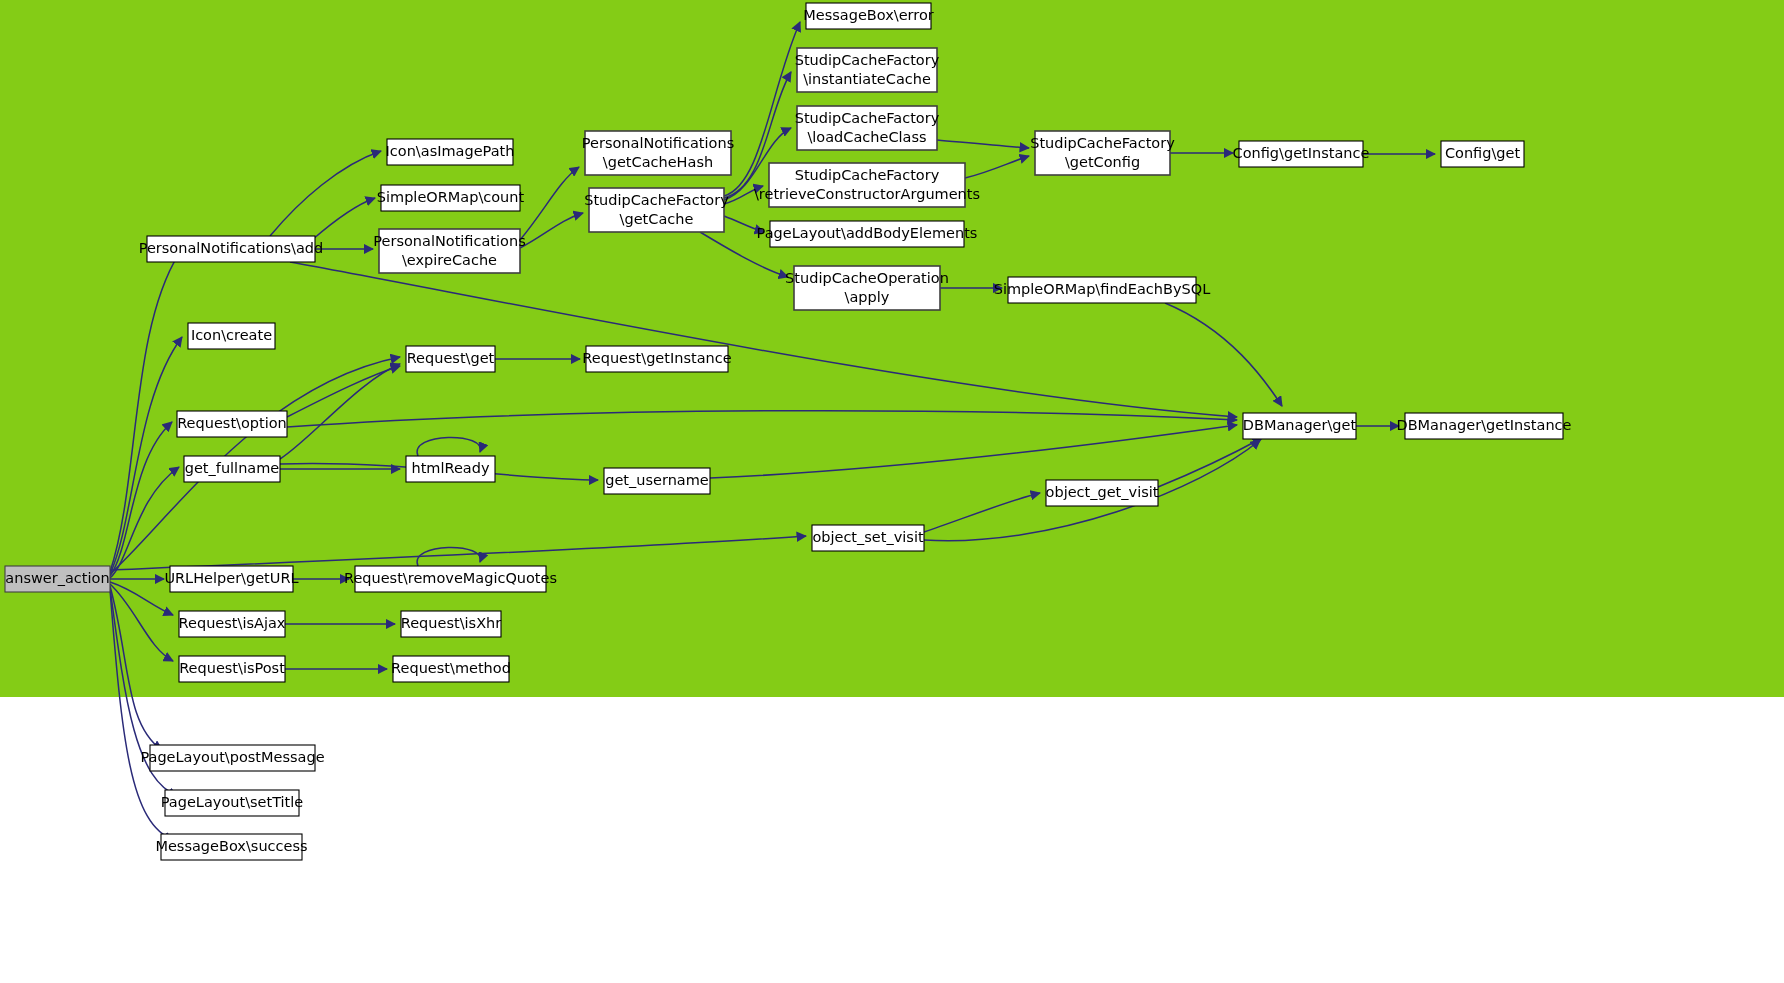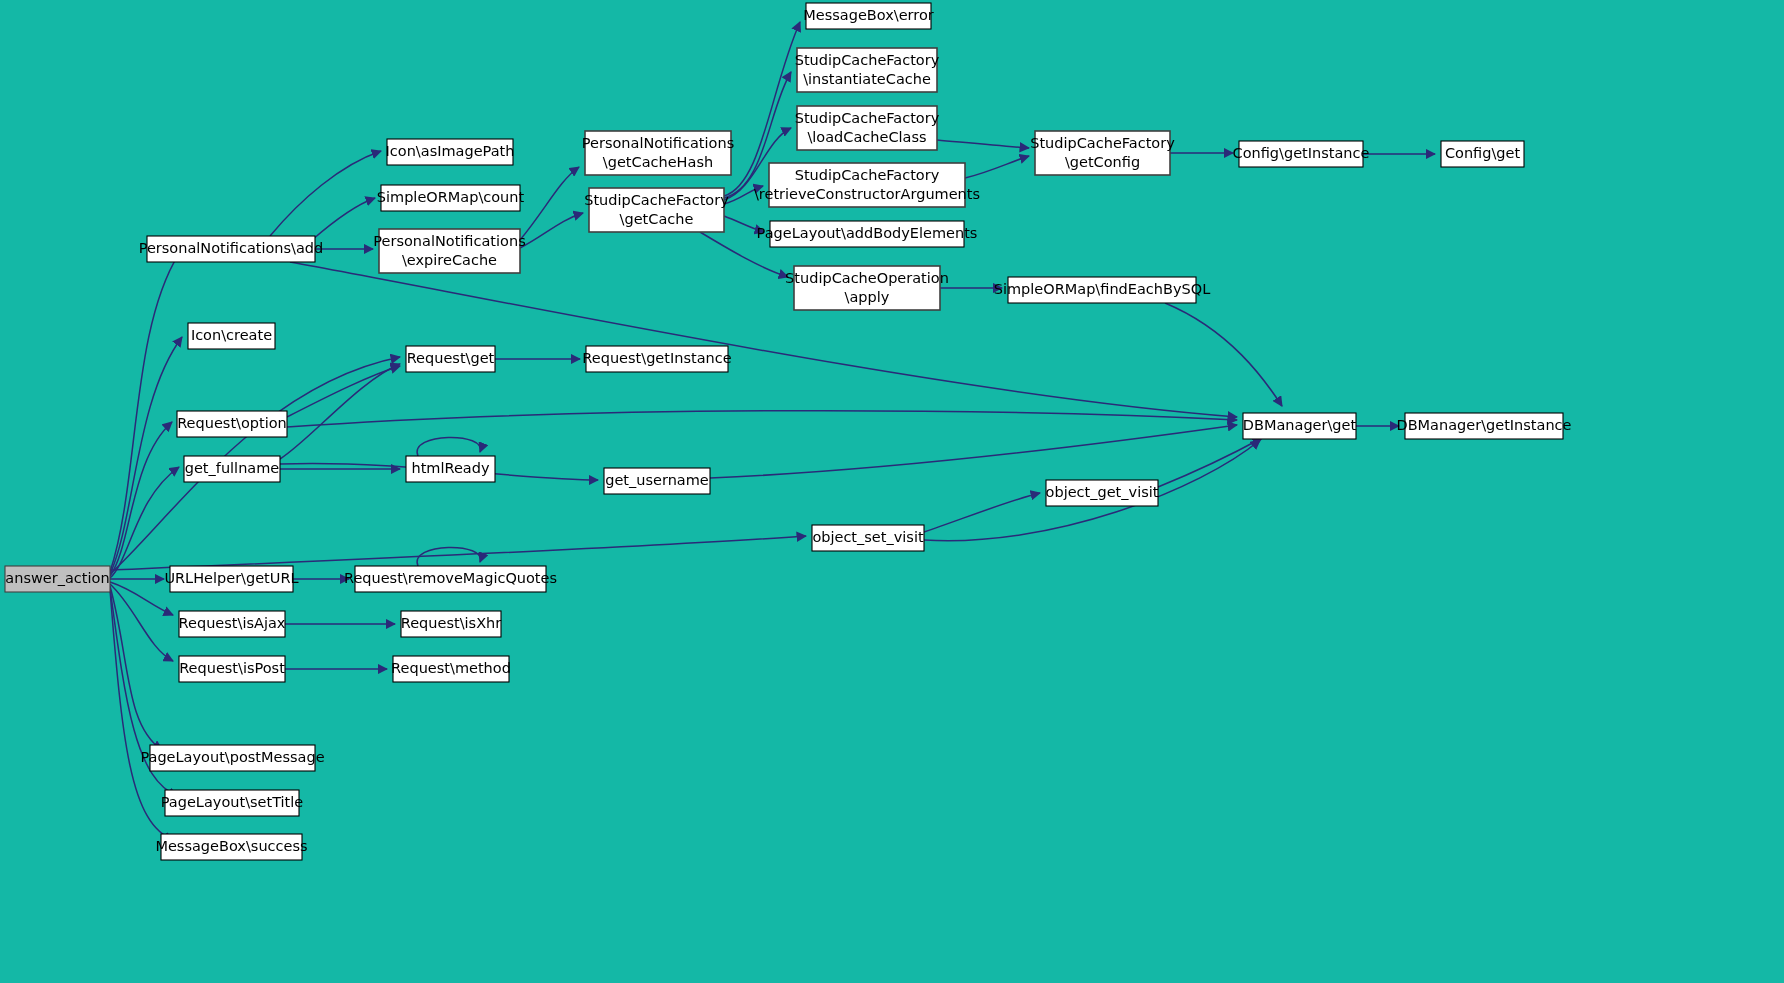--- a/index.html
+++ b/index.html
@@ -9,22 +9,22 @@
   }
   body {
     width: 1784px;
     height: 983px;
     overflow: hidden;
     font-family: "DejaVu Sans", "Liberation Sans", sans-serif;
   }
   #graph-root {
     position: relative;
     width: 1784px;
-    height: 983px;
-    background: #14b8a6;
+    height: 697px;
+    background: #84cc16;
   }
   svg#callgraph {
     display: block;
     width: 1784px;
     height: 983px;
   }
   .node-box {
     fill: #ffffff;
     stroke: #000000;
     stroke-width: 1.1;

